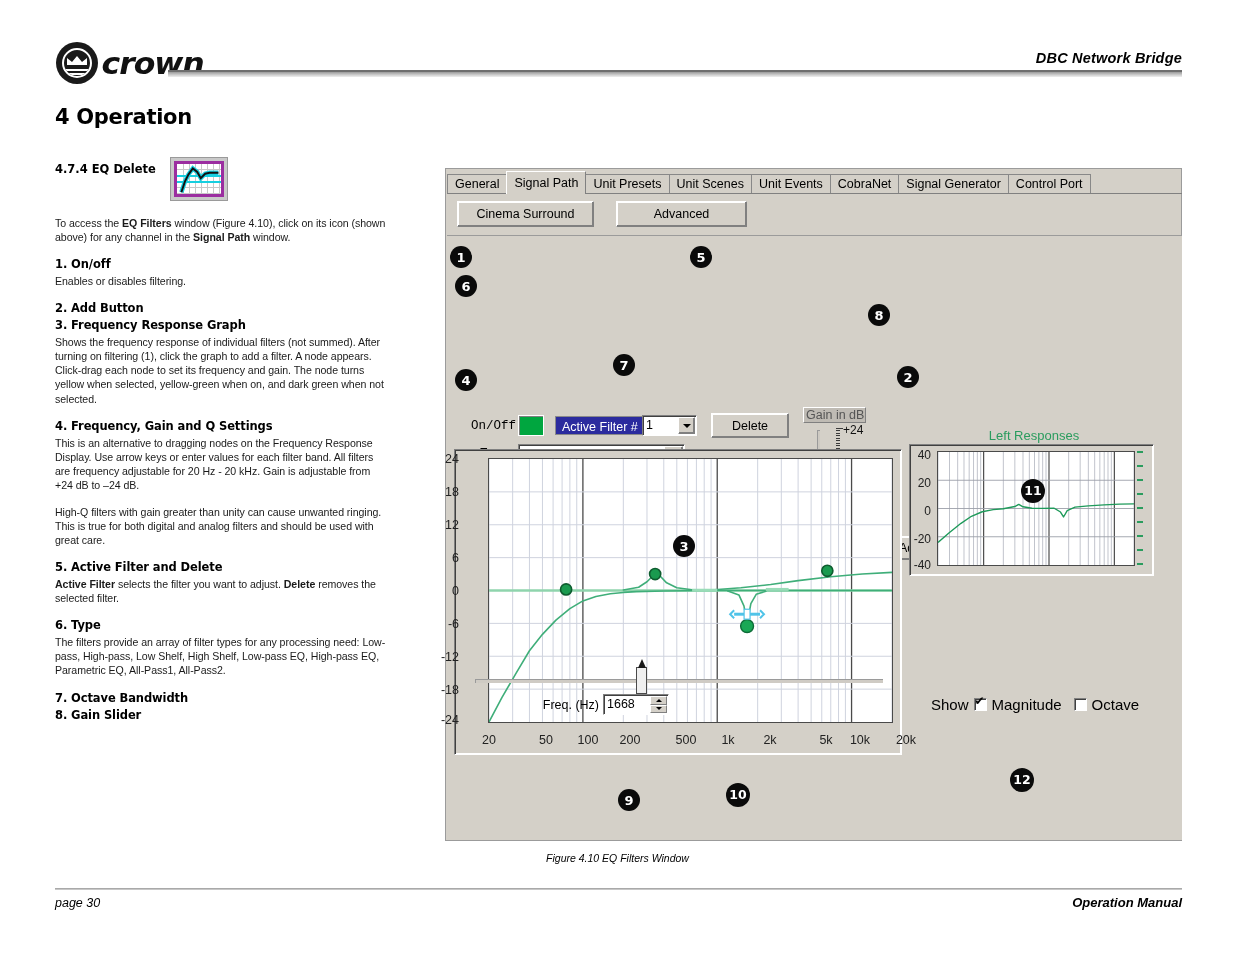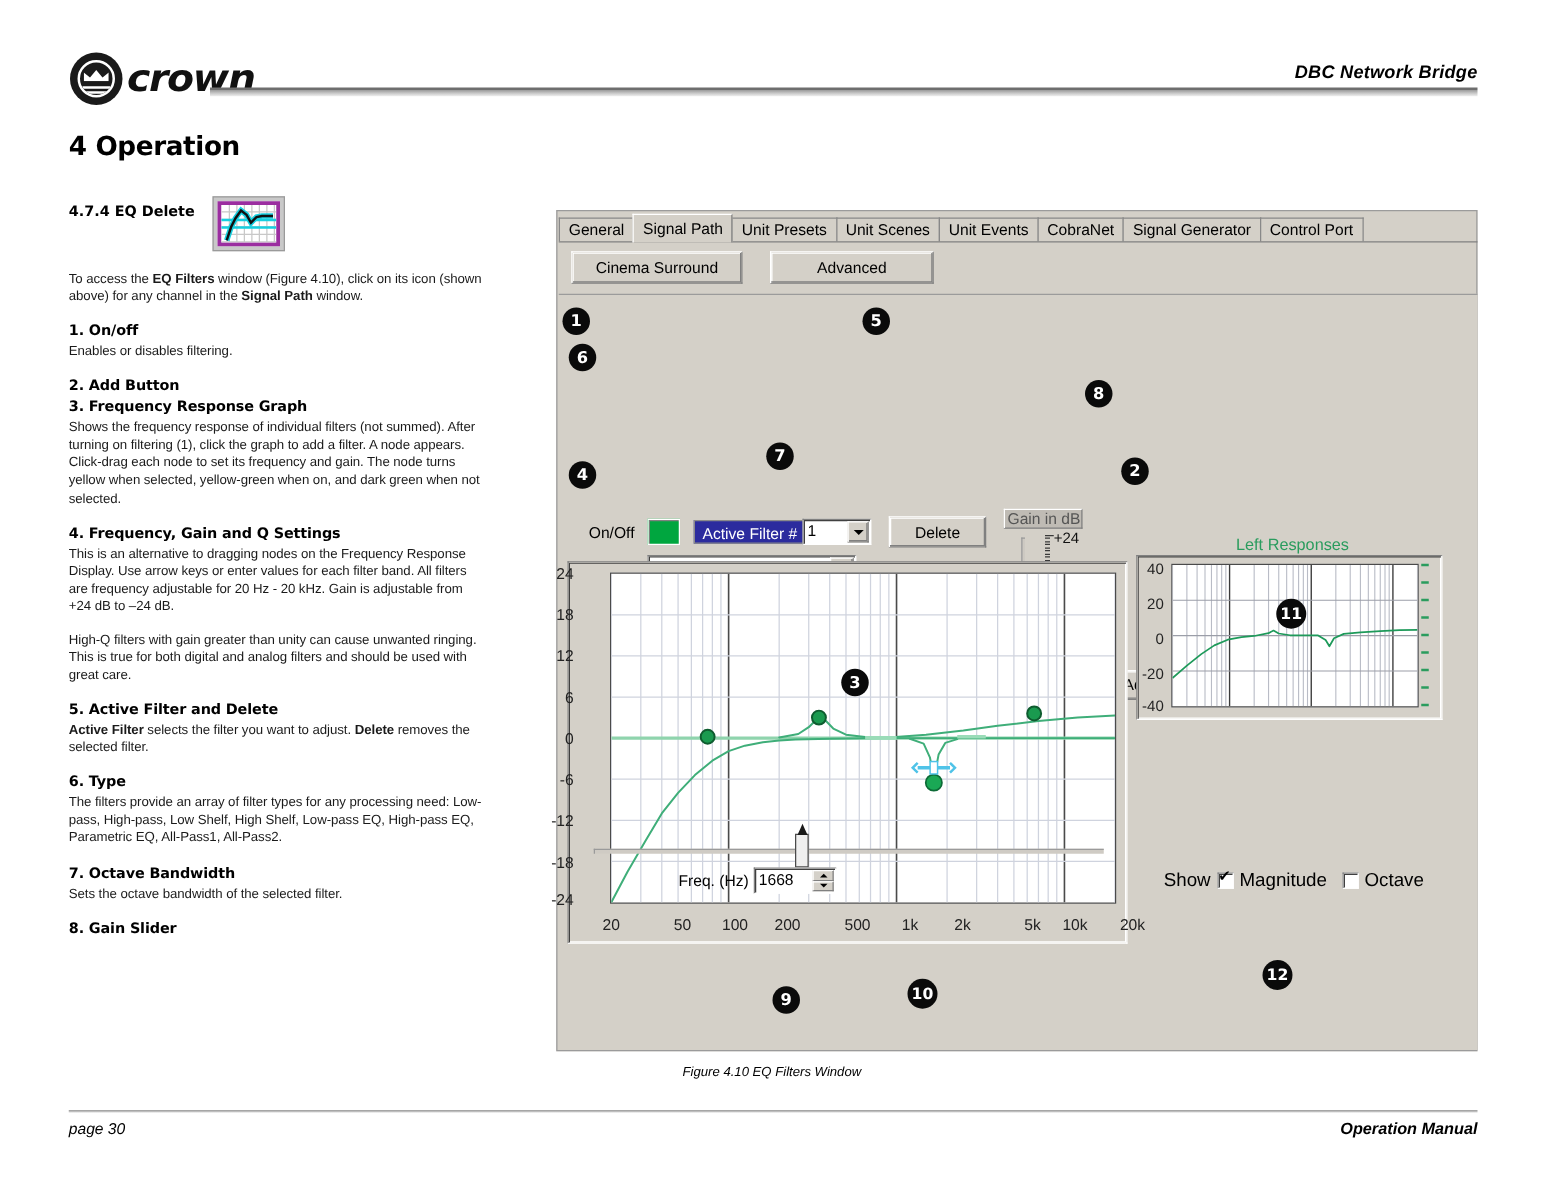--- a/index.html
+++ b/index.html
@@ -71,21 +71,21 @@
          font-size:12.5px; font-family:"Liberation Sans", sans-serif; color:#000;
          display:flex; align-items:center; justify-content:center; cursor:default; }
   #btn-cinema { position:absolute; left:11px; top:32px; width:137px; height:26px; }
   #btn-advanced { position:absolute; left:170px; top:32px; width:131px; height:26px; }
 
   
   #content-panel { position:absolute; left:1px; top:66px; width:735px; height:605px; background:#d4d0c8;
                    border-top:1px solid #9b9b9b; }
 
   
-  .lbl { font-size:12.5px; font-family:Liberation Sans, sans-serif; color:#000;text-align:right; }
+  .lbl { font-size:12.5px; font-family:Liberation Mono, monospace; color:#000;text-align:right; }
   #lbl-onoff { position:absolute; left:25px; top:250px; }
   #onoff-swatch { position:absolute; left:72px; top:246px; width:26px; height:21px; background:#00a63f;
                   border:1px solid #fff; box-shadow: inset 1px 1px 0 #808080; }
   #active-filter-label { position:absolute; left:109px; top:247px; height:19px; background:#2b2b9e;
                          color:#fff; font-size:12.5px; padding:1px 6px 0 6px; line-height:18px;
                          border:1px solid #8a8a8a; }
   #active-filter-combo { position:absolute; left:196px; top:246px; width:55px; height:21px; background:#fff;
                          border:1px solid; border-color:#808080 #fff #fff #808080;
                          box-shadow: inset 1px 1px 0 #404040; }
   #afc-val { position:absolute; left:3px; top:2px; font-size:12.5px; }
@@ -283,21 +283,20 @@
 
   <p class="doc-p">High-Q filters with gain greater than unity can cause unwanted ringing. This is true for both digital and analog filters and should be used with great care.</p>
 
   <div class="doc-h">5. Active Filter and Delete</div>
   <p class="doc-p"><b>Active Filter</b> selects the filter you want to adjust. <b>Delete</b> removes the selected filter.</p>
 
   <div class="doc-h">6. Type</div>
   <p class="doc-p">The filters provide an array of filter types for any processing need: Low-pass, High-pass, Low Shelf, High Shelf, Low-pass EQ, High-pass EQ, Parametric EQ, All-Pass1, All-Pass2.</p>
 
   <div class="doc-h">7. Octave Bandwidth</div>
-  <p class="doc-p">Sets the octave bandwidth of the selected filter.</p>
 
   <div class="doc-h">8. Gain Slider</div>
 </div>
 
 <div id="app-window">
 
   <div id="tab-strip">
     <div class="tab">General</div>
     <div class="tab active">Signal Path</div>
     <div class="tab">Unit Presets</div>

